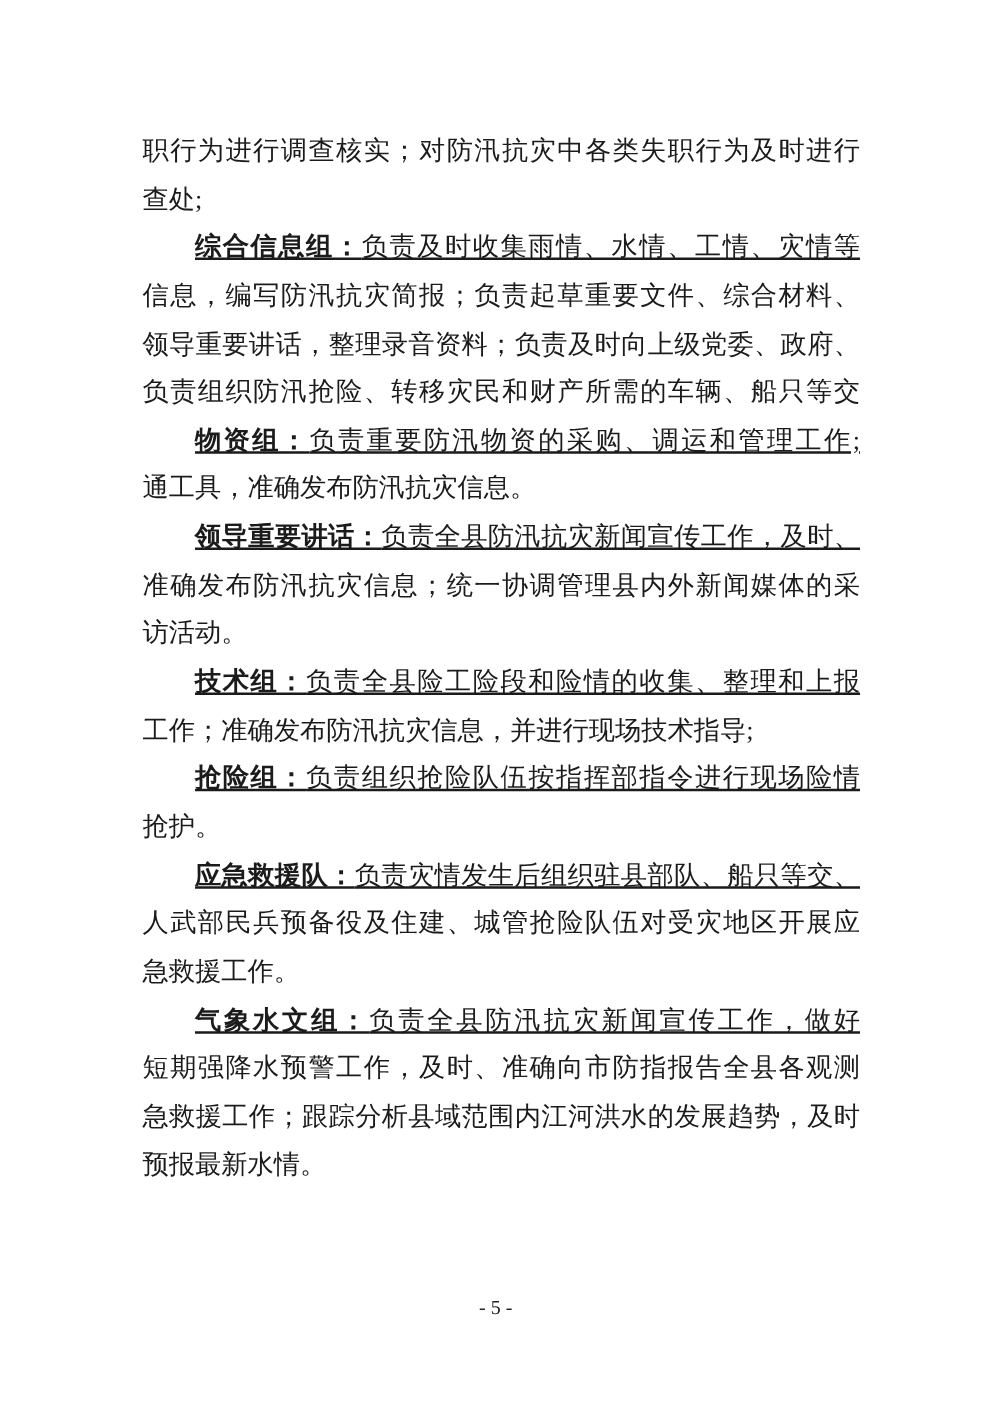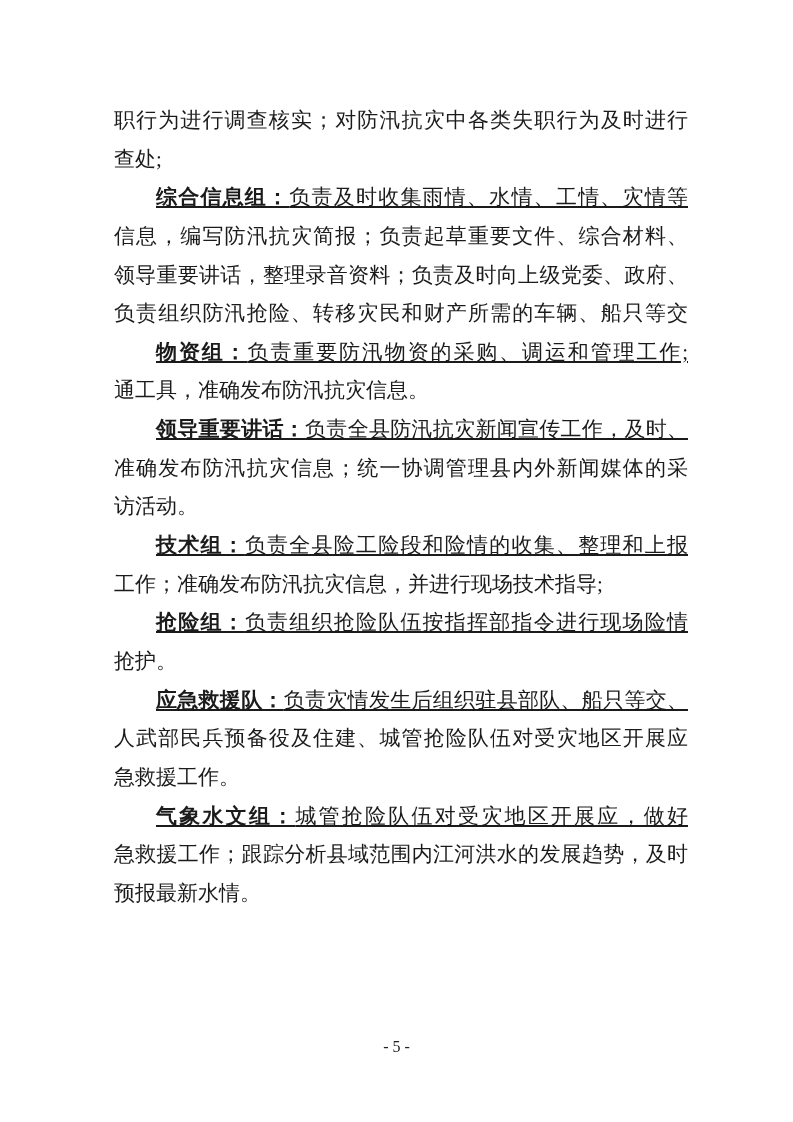--- a/index.html
+++ b/index.html
@@ -81,21 +81,22 @@
     <div class="line indent"><b>技术组：</b><span>负责全县险工险段和险情的收集、整理和上报</span></div>
     <div class="line last"><span>工作；准确发布防汛抗灾信息，并进行现场技术指导;</span></div>
 
     <div class="line indent"><b>抢险组：</b><span>负责组织抢险队伍按指挥部指令进行现场险情</span></div>
     <div class="line last"><span>抢护。</span></div>
 
     <div class="line indent"><b>应急救援队：</b><span>负责灾情发生后组织驻县部队、船只等交、</span></div>
     <div class="line"><span>人武部民兵预备役及住建、城管抢险队伍对受灾地区开展应</span></div>
     <div class="line last"><span>急救援工作。</span></div>
 
-    <div class="line indent"><b>气象水文组：</b><span>城管抢险队伍对受灾地区开展应，做好</span></div>
+    <div class="line indent"><b>气象水文组：</b><span>负责全县防汛抗灾新闻宣传工作，做好</span></div>
+    <div class="line"><span>短期强降水预警工作，及时、准确向市防指报告全县各观测</span></div>
     <div class="line"><span>急救援工作；跟踪分析县域范围内江河洪水的发展趋势，及时</span></div>
     <div class="line last"><span>预报最新水情。</span></div>
 
   </div>
 
   <div class="footer">- 5 -</div>
 
 </div>
 
 </body></html>

